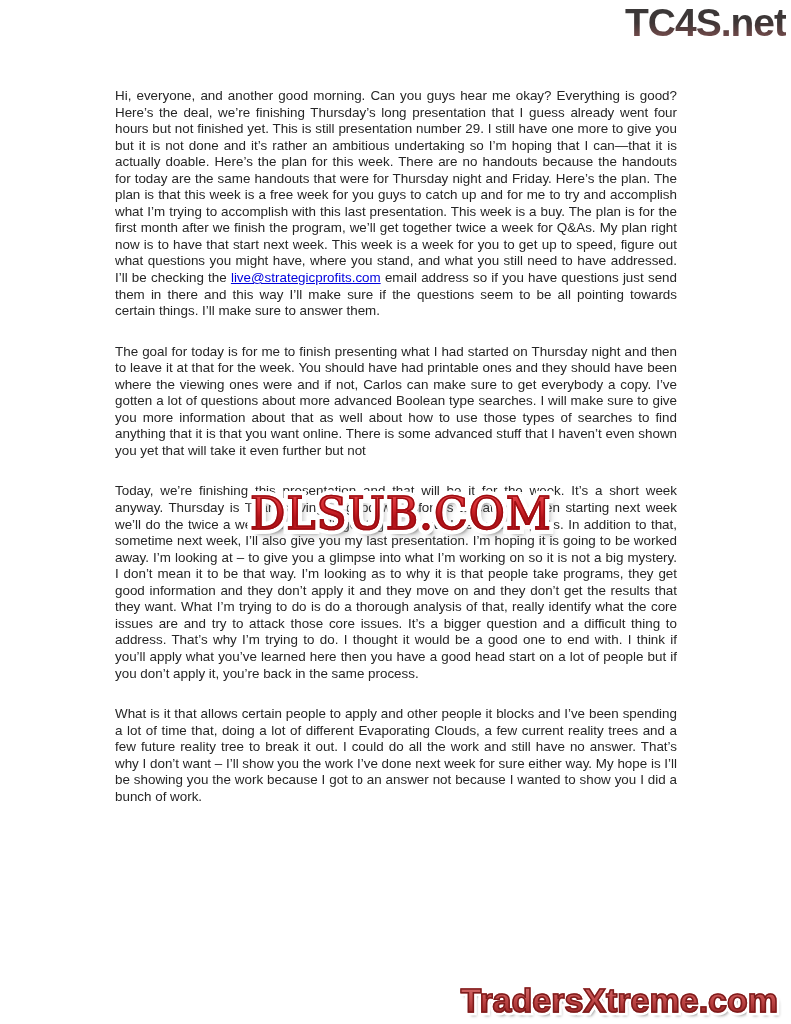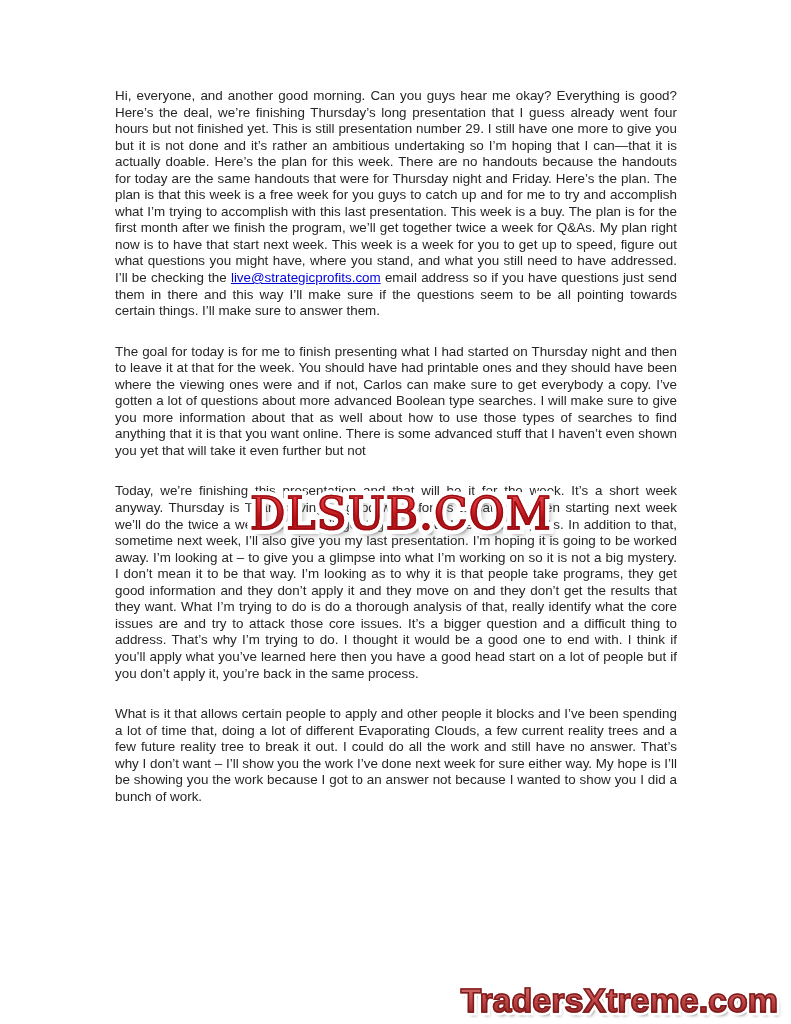--- a/index.html
+++ b/index.html
@@ -92,20 +92,21 @@
     background-clip:text;
     color:transparent;
     -webkit-text-stroke:1.5px #7c1b1b;
   }
 </style>
 </head>
 <body>
 
 <div class="page">
 
+  <div class="tc4s-logo">TC4S.net</div>
 
   <div class="text-column">
     <p><span>Hi, everyone, and another good morning. Can you guys hear me okay? Everything is good? Here’s the deal, we’re finishing Thursday’s long presentation that I guess already went four hours but not finished yet. This is still presentation number 29. I still have one more to give you but it is not done and it’s rather an ambitious undertaking so I’m hoping that I can—that it is actually doable. Here’s the plan for this week. There are no handouts because the handouts for today are the same handouts that were for Thursday night and Friday. Here’s the plan. The plan is that this week is a free week for you guys to catch up and for me to try and accomplish what I’m trying to accomplish with this last presentation. This week is a buy. The plan is for the first month after we finish the program, we’ll get together twice a week for Q&amp;As. My plan right now is to have that start next week. This week is a week for you to get up to speed, figure out what questions you might have, where you stand, and what you still need to have addressed. I’ll be checking the </span><span class="email-link">live@strategicprofits.com</span><span> email address so if you have questions just send them in there and this way I’ll make sure if the questions seem to be all pointing towards certain things. I’ll make sure to answer them.</span></p>
 
     <p>The goal for today is for me to finish presenting what I had started on Thursday night and then to leave it at that for the week. You should have had printable ones and they should have been where the viewing ones were and if not, Carlos can make sure to get everybody a copy. I’ve gotten a lot of questions about more advanced Boolean type searches. I will make sure to give you more information about that as well about how to use those types of searches to find anything that it is that you want online. There is some advanced stuff that I haven’t even shown you yet that will take it even further but not</p>
 
     <p>Today, we’re finishing this presentation and that will be it for the week. It’s a short week anyway. Thursday is Thanksgiving, a good week for us to catch up then starting next week we’ll do the twice a week where we’ll get together and do extended Q&amp;As. In addition to that, sometime next week, I’ll also give you my last presentation. I’m hoping it is going to be worked away. I’m looking at – to give you a glimpse into what I’m working on so it is not a big mystery. I don’t mean it to be that way. I’m looking as to why it is that people take programs, they get good information and they don’t apply it and they move on and they don’t get the results that they want. What I’m trying to do is do a thorough analysis of that, really identify what the core issues are and try to attack those core issues. It’s a bigger question and a difficult thing to address. That’s why I’m trying to do. I thought it would be a good one to end with. I think if you’ll apply what you’ve learned here then you have a good head start on a lot of people but if you don’t apply it, you’re back in the same process.</p>
 
     <p>What is it that allows certain people to apply and other people it blocks and I’ve been spending a lot of time that, doing a lot of different Evaporating Clouds, a few current reality trees and a few future reality tree to break it out. I could do all the work and still have no answer. That’s why I don’t want – I’ll show you the work I’ve done next week for sure either way. My hope is I’ll be showing you the work because I got to an answer not because I wanted to show you I did a bunch of work.</p>
   </div>

